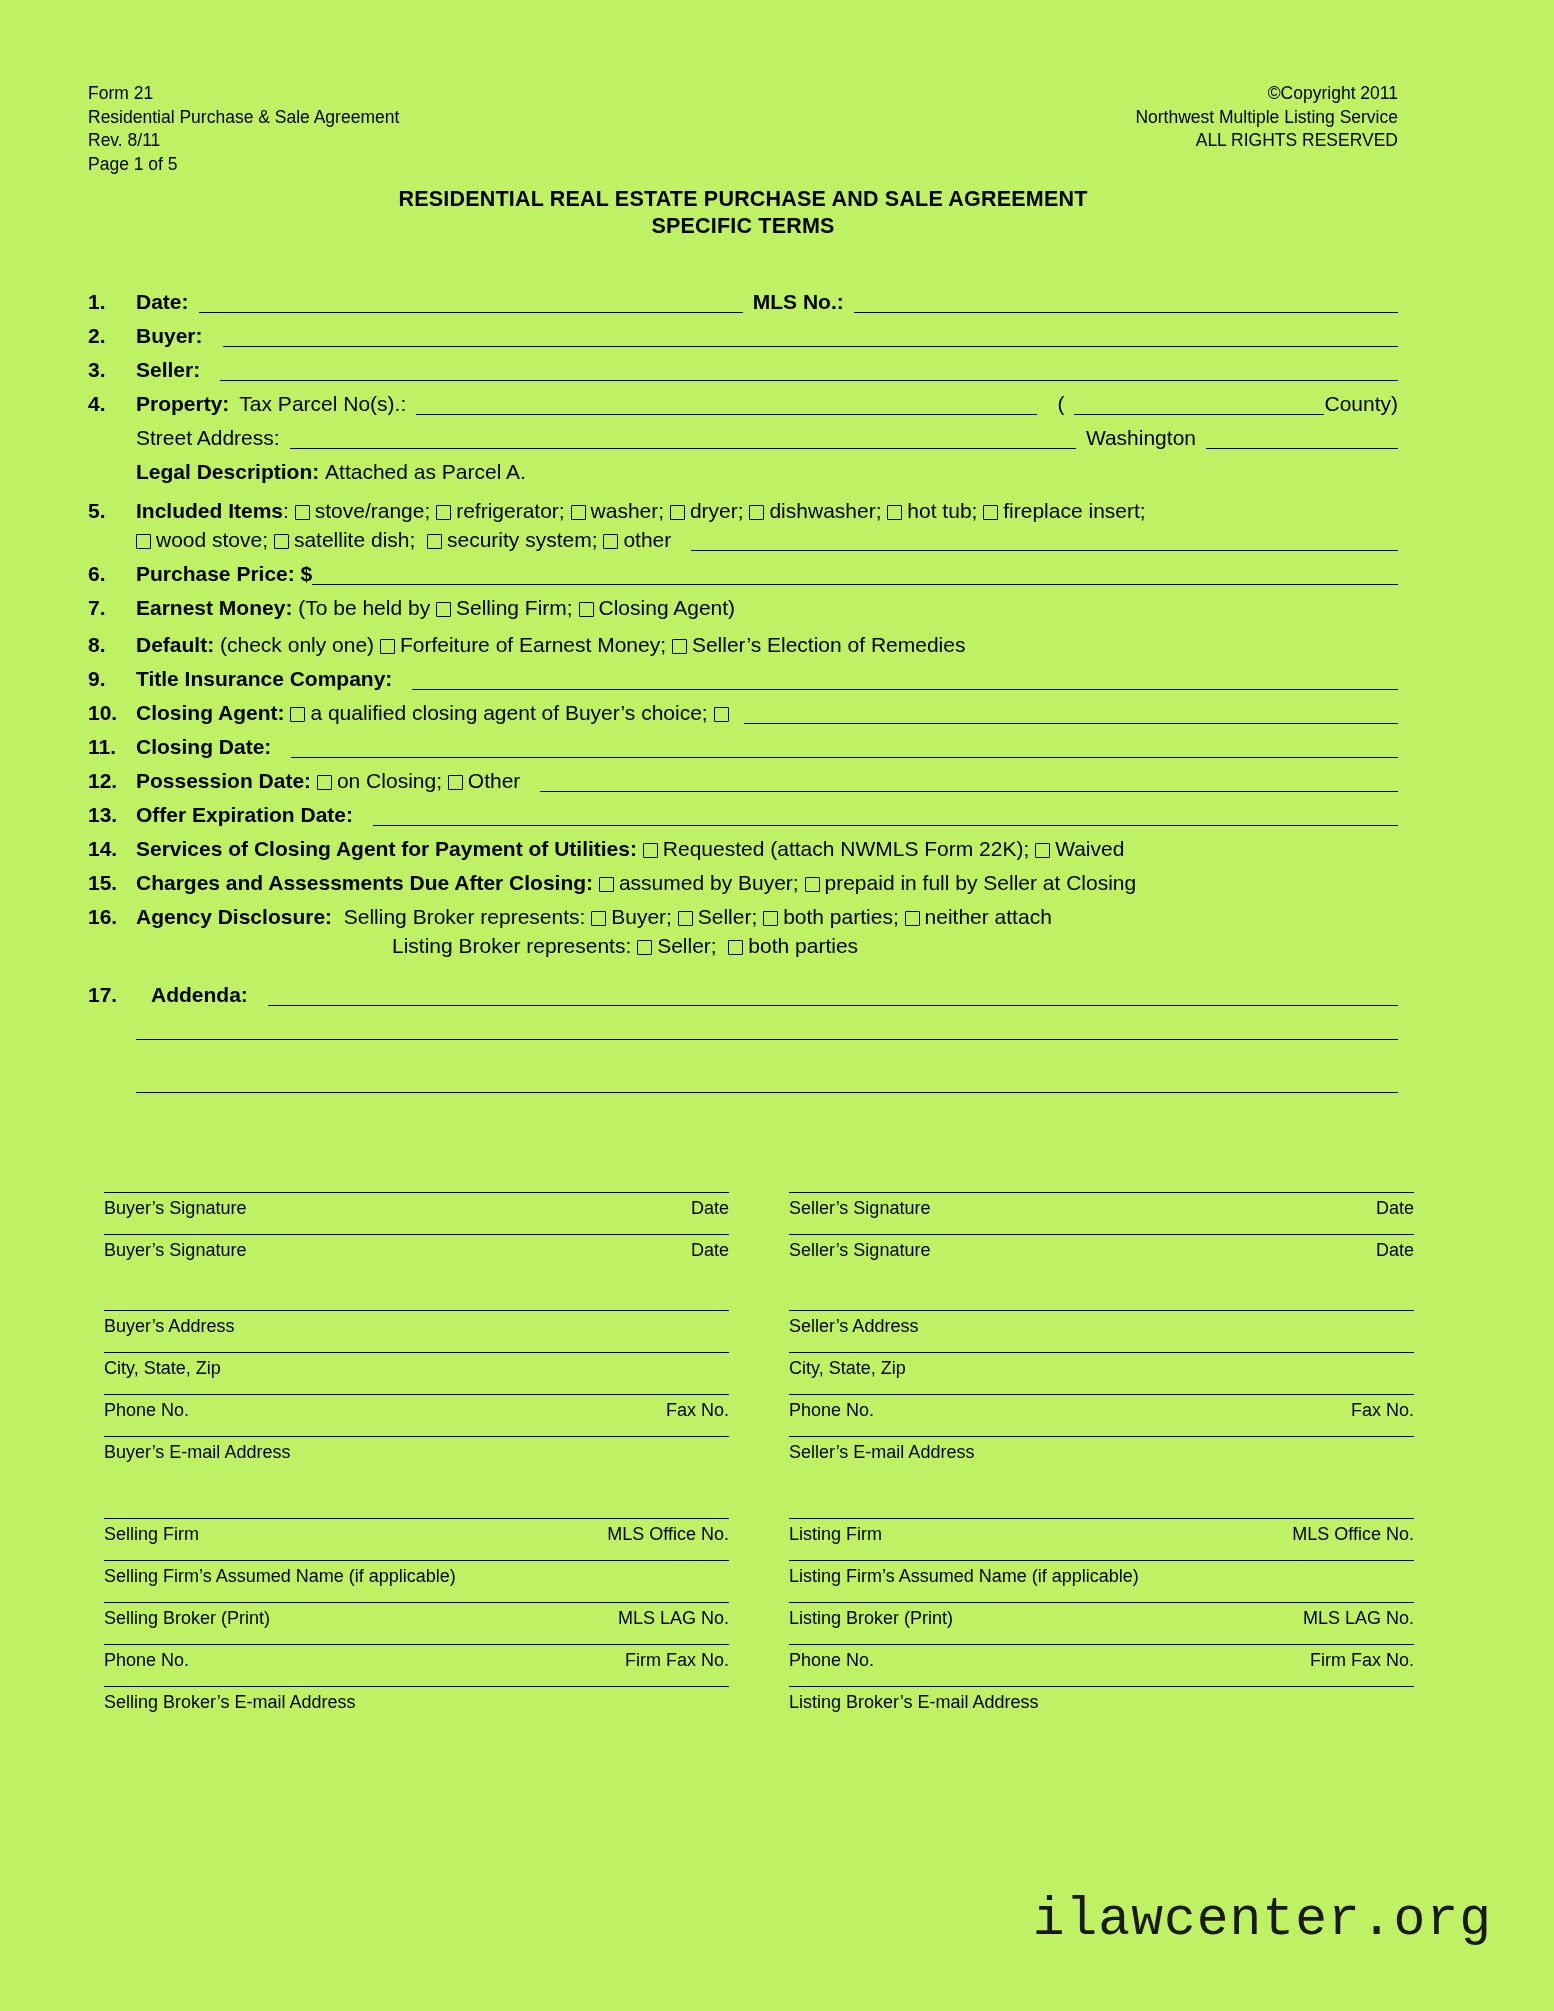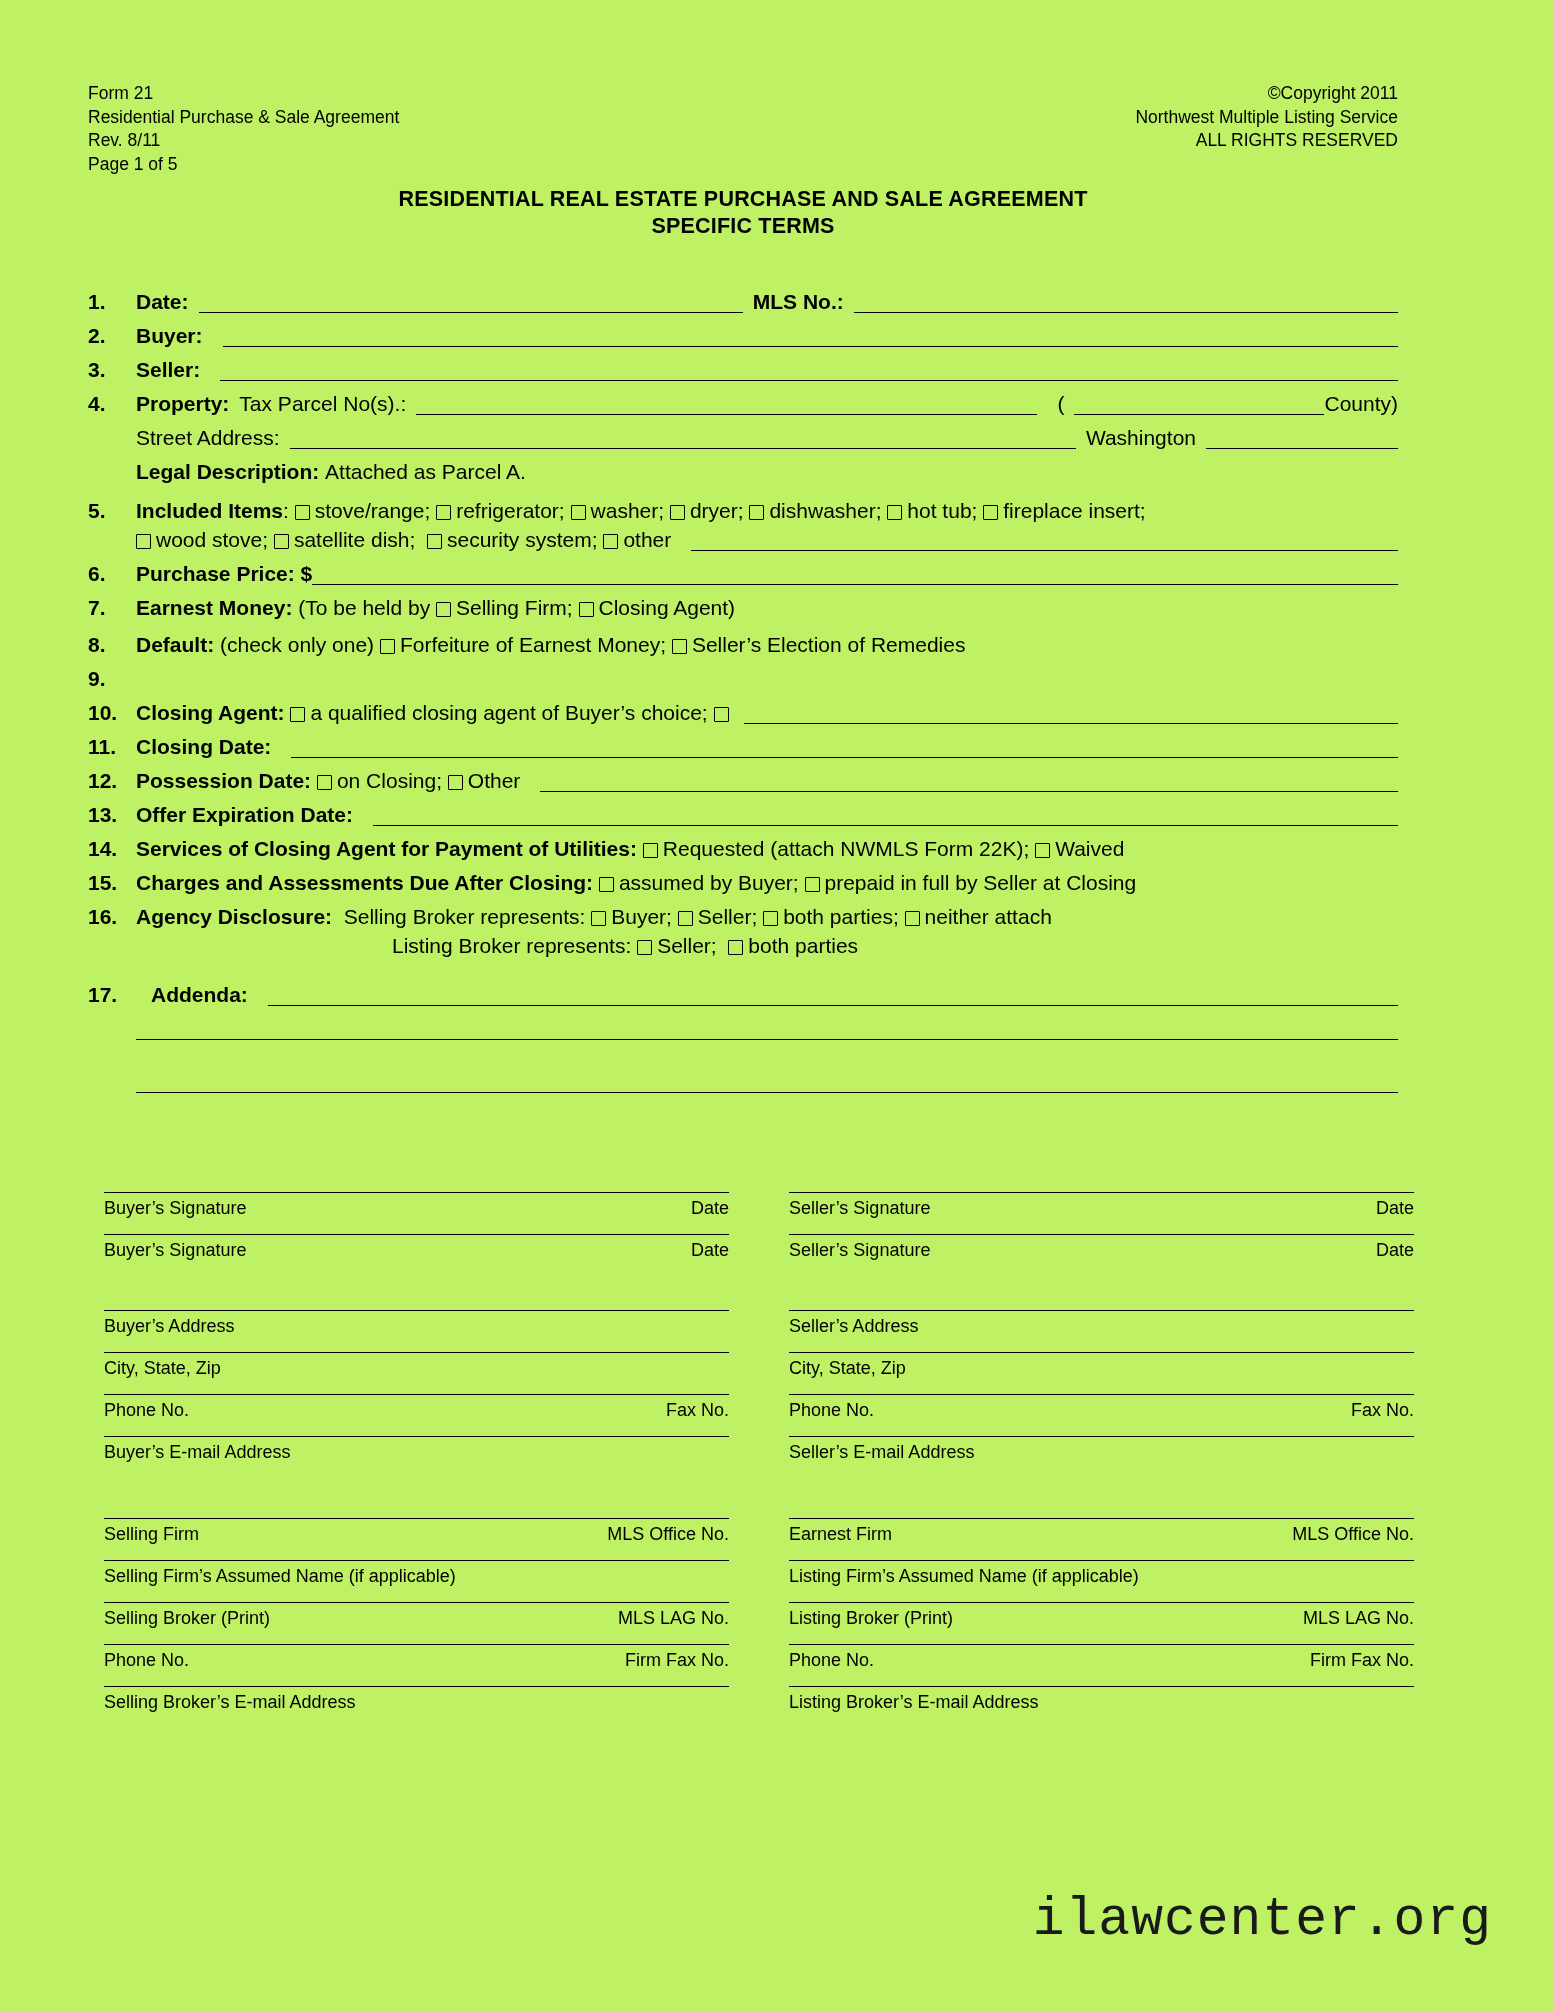--- a/index.html
+++ b/index.html
@@ -330,20 +330,26 @@
           <span class="cb"></span>
           <span class="txt">Forfeiture of Earnest Money;</span>
           <span class="sp">&nbsp;</span>
           <span class="cb"></span>
           <span class="txt">Seller’s Election of Remedies</span>
         </div>
       </div>
 
       <div class="row">
         <div class="num">9.</div>
+        <div class="body-col">
+          <b class="lbl">Title Insurance Company:</b>
+          <span class="gap"></span>
+            <span class="gap"></span>
+          <span class="rule"></span>
+        </div>
       </div>
 
       <div class="row">
         <div class="num">10.</div>
         <div class="body-col">
           <b class="lbl">Closing Agent:</b>
           <span class="sp">&nbsp;</span>
           <span class="cb"></span>
           <span class="txt">a qualified closing agent of Buyer’s choice;</span>
           <span class="sp">&nbsp;</span>
@@ -614,21 +620,21 @@
             <span>Seller’s E-mail Address</span>
             <span class="right"></span>
           </div>
         </div>
 
         <div class="spacer-xtall"></div>
 
         <div class="sigrow">
           <div class="sigline"></div>
           <div class="sigcap">
-            <span>Earnest Firm</span>
+            <span>Listing Firm</span>
             <span class="right">MLS Office No.</span>
           </div>
         </div>
 
         <div class="sigrow">
           <div class="sigline"></div>
           <div class="sigcap">
             <span>Listing Firm’s Assumed Name (if applicable)</span>
             <span class="right"></span>
           </div>

